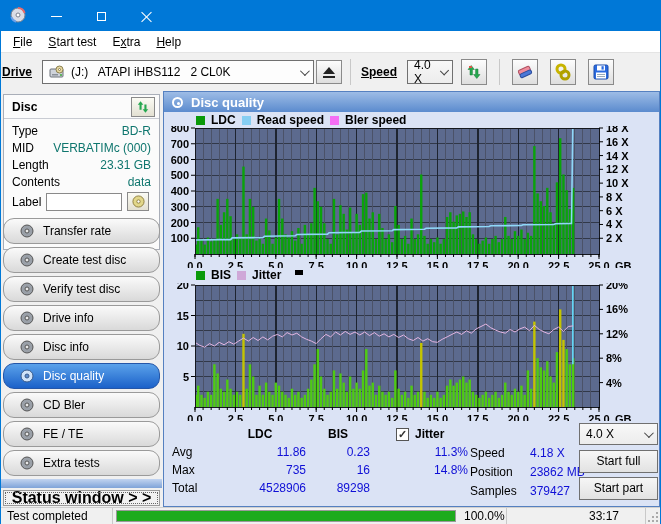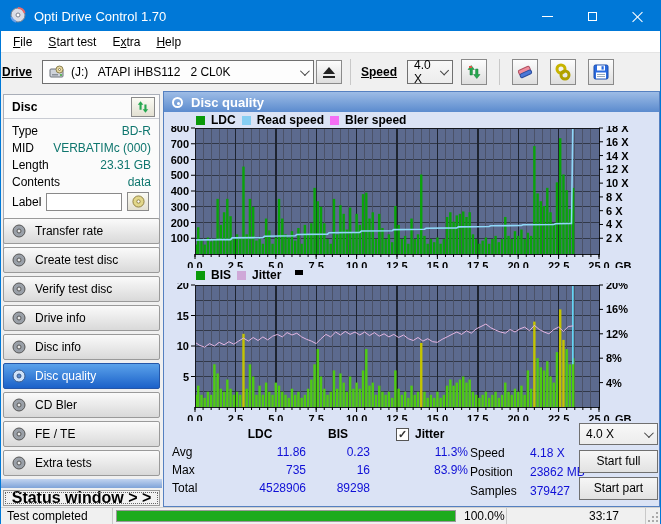--- a/index.html
+++ b/index.html
@@ -46,21 +46,21 @@
   .disc-group { position:absolute; left:2px; top:3px; width:157px; height:156px; background:#fbfbfb; border:1px solid #a9aeb8; }
   .disc-group .hdr { height:24px; display:flex; align-items:center; padding:0 4px 0 8px; border-bottom:1px solid #c9ccd3; }
   .disc-group .hdr .t { font-weight:bold; flex:1; }
   .small-btn { width:24px; height:20px; border:1px solid #8a8a8a; background:linear-gradient(#fbfbf4,#e3e0d2); display:flex; align-items:center; justify-content:center; }
   .disc-row { display:flex; padding:0 8px; height:17px; align-items:center; }
   .disc-row .v { margin-left:auto; color:#0f766e; }
   .label-row { display:flex; align-items:center; padding:0 4px 0 8px; margin-top:2px; gap:5px; }
   .label-row input { width:76px; height:18px; border:1px solid #8a8a8a; font-family:"Liberation Sans",sans-serif; font-size:12px; padding:0 2px; }
 
   .side-btns { position:absolute; left:2px; top:127px; width:157px; }
-  .side-btn { height:26px; margin-bottom:3px; border:1px solid #9a9a9a; border-radius:2px; background:linear-gradient(#fafafa,#d9d9d9); display:flex; align-items:center; gap:9px; padding-left:8px; }
+  .side-btn { height:26px; margin-bottom:3px; border:1px solid #9a9a9a; border-radius:11px; background:linear-gradient(#fafafa,#d9d9d9); display:flex; align-items:center; gap:9px; padding-left:16px; }
   .side-btn.active { background:linear-gradient(#5ba2ea,#1b61c9); border-color:#2456a8; color:#fff; }
   .blue-strip { position:absolute; left:0; top:388px; width:161px; height:9px; background:linear-gradient(#c2d4f0,#7fa3d8); }
   .status-win-btn { position:absolute; left:2px; top:399px; width:157px; height:16px; border:1px solid #9a9a9a; background:#f2f2f2; outline:1px dotted #666; outline-offset:-3px; text-align:center; font-weight:bold; font-size:16px; line-height:14px; }
 
   
   .panel { position:absolute; left:162px; top:0; width:497px; height:416px; background:#dbe3f5; border:1px solid #5580c0; }
   .panel-hdr { height:20px; background:linear-gradient(#9dbce6,#5b8bce); display:flex; align-items:center; gap:8px; padding-left:8px; color:#fff; font-weight:bold; font-size:13px; }
   .panel-hdr .disc-o { width:11px; height:11px; border:2px solid #fff; border-radius:50%; position:relative; }
   .panel-hdr .disc-o:after { content:""; position:absolute; left:3px; top:3px; width:3px; height:3px; border-radius:50%; background:#fff; }
   .legend { position:absolute; left:32px; display:flex; align-items:center; gap:6px; font-weight:bold; font-size:12px; height:12px; }
@@ -107,21 +107,20 @@
 
   <div class="titlebar">
     <span class="app-icon">
       <svg width="16" height="16" viewBox="0 0 16 16">
         <circle cx="8" cy="8" r="7" fill="#d9dde6" stroke="#7a8290"></circle>
         <path d="M8 1 A7 7 0 0 1 14.6 6" fill="none" stroke="#e86a6a" stroke-width="2"></path>
         <path d="M1.4 10 A7 7 0 0 0 6 14.7" fill="none" stroke="#6aa0e8" stroke-width="2"></path>
         <circle cx="8" cy="8" r="2" fill="#fff" stroke="#7a8290"></circle>
       </svg>
     </span>
-    <span class="title">Opti Drive Control 1.70</span>
     <div class="win-btn">
         <span class="glyph-min"></span>
       </div>
     <div class="win-btn">
         <span class="glyph-max"></span>
       </div>
     <div class="win-btn">
         <span class="glyph-close"></span>
       </div>
   </div>
@@ -894,21 +893,21 @@
             </div>
             <div class="lab">Avg</div>
             <div class="num">11.86</div>
             <div class="num">0.23</div>
             <div class=""></div>
             <div class="num">11.3%</div>
             <div class="lab">Max</div>
             <div class="num">735</div>
             <div class="num">16</div>
             <div class=""></div>
-            <div class="num">83.9%</div>
+            <div class="num">14.8%</div>
             <div class="lab">Total</div>
             <div class="num">4528906</div>
             <div class="num">89298</div>
             <div class=""></div>
             <div class="num"></div>
           </div>
         <div class="rblock" id="rblock">
             <div class="rrow">
               <span class="rl">Speed</span>
               <span class="rv">4.18 X</span>

